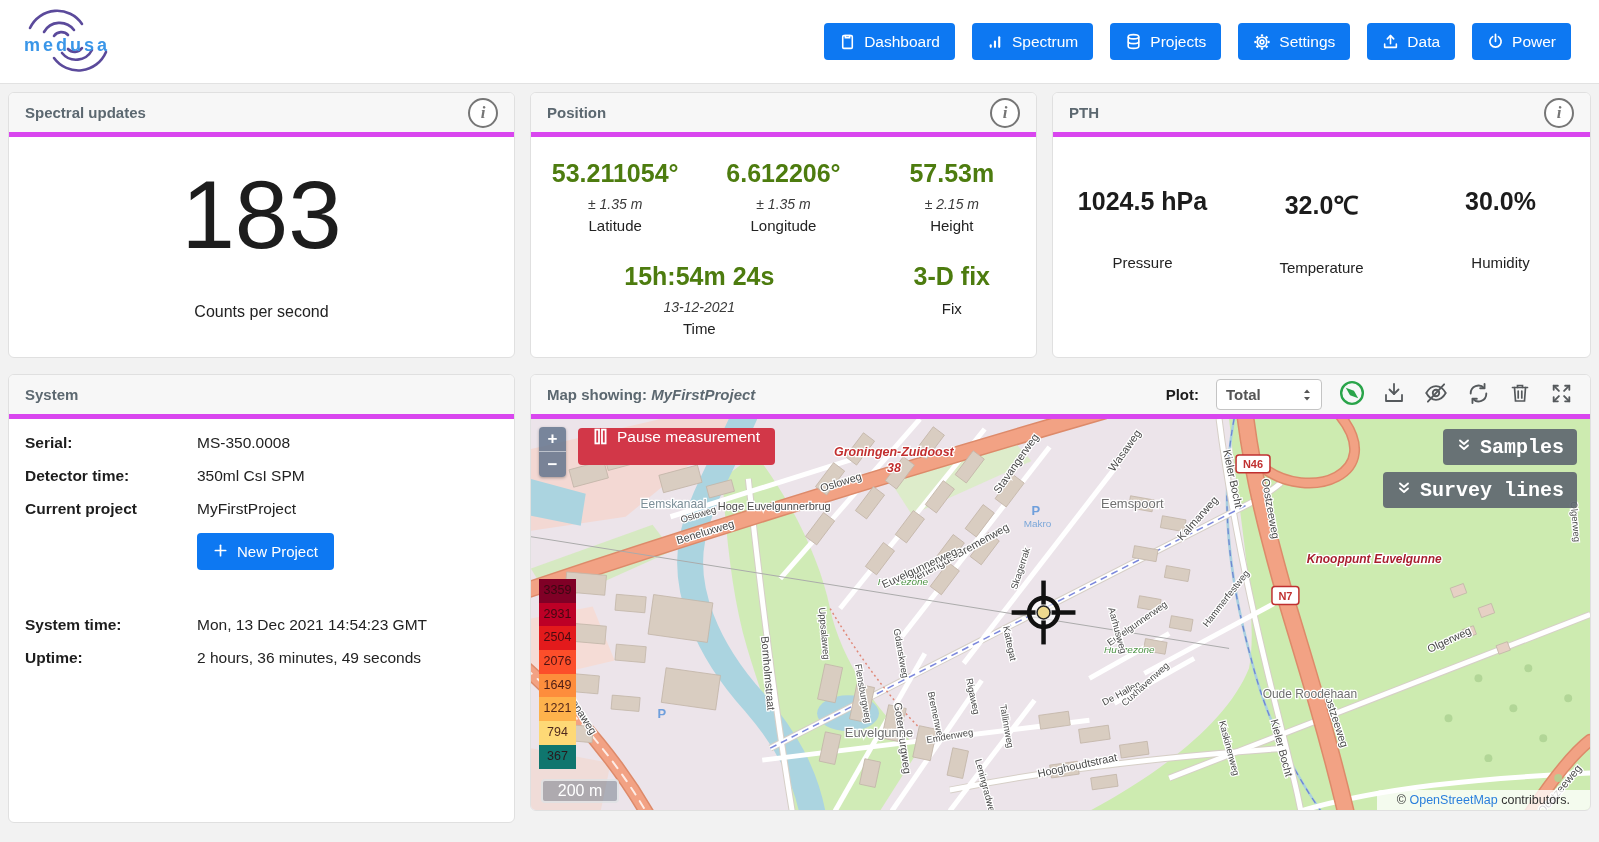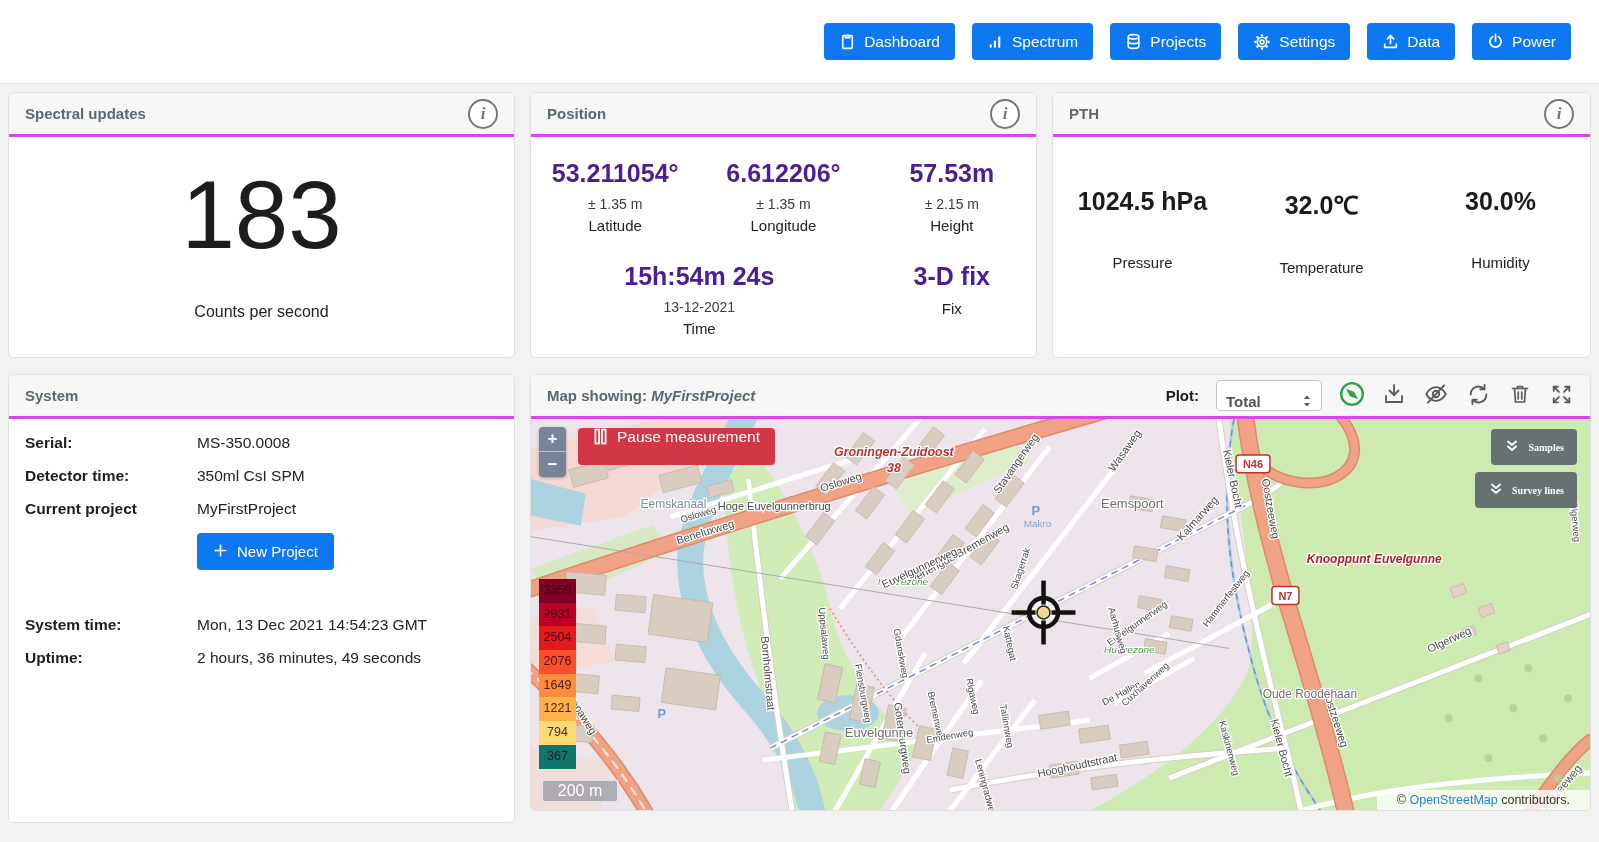--- a/index.html
+++ b/index.html
@@ -16,36 +16,36 @@
   .nav-btn { display:flex; align-items:center; gap:8px; height:37px; padding:0 15px;
     background:#0d78f2; color:#fff; border:none; border-radius:4px; font-size:15.5px;
     font-family:inherit; cursor:pointer; }
   .nav-btn svg { display:block; }
   
   .grid { display:grid; grid-template-columns:507px 507px 539px; grid-template-rows:266px 449px;
     gap:16px 15px; padding:8px; }
   .card { background:#fff; border:1px solid #e0e0e0; border-radius:6px; overflow:hidden; }
   .c-map { grid-column:2/4; grid-row:2; height:437px; }
   .c-system { grid-row:2; }
-  .card-h { height:44px; background:#f7f7f7; border-bottom:3px solid #d946ef;
+  .card-h { height:44px; background:#f7f7f7; border-bottom:5px solid #d946ef;
     display:flex; align-items:center; padding:0 16px; font-size:15px; font-weight:bold;
     color:#5c6870; position:relative; }
   .info { margin-left:auto; width:30px; height:30px; border:2px solid #767676; border-radius:50%;
     color:#767676; font-family:"Liberation Serif", serif; font-style:italic; font-size:17px;
     display:flex; align-items:center; justify-content:center; cursor:pointer; background:#fff; }
   
   .spec-b { text-align:center; }
   .big-num { font-size:96px; line-height:1; margin-top:30px; color:#1d1d1d; }
   .big-lbl { font-size:16px; margin-top:40px; color:#222; }
   
   .pos-b { padding-top:22px; text-align:center; }
   .pos-grid { display:grid; grid-template-columns:1fr 1fr 1fr; }
   .pos-grid2 { display:grid; grid-template-columns:2fr 1fr; margin-top:28px; }
-  .pos-val { font-size:25px; font-weight:bold; color:#4c1d95; }
-  .pos-acc { font-size:14px; margin-top:8px; color:#3a3a3a; }
+  .pos-val { font-size:25px; font-weight:bold; color:#4d7c0f; }
+  .pos-acc { font-size:14px; font-style:italic; margin-top:8px; color:#3a3a3a; }
   .pos-lbl { font-size:15px; margin-top:5px; color:#222; }
   .pos-lbl2 { font-size:15px; margin-top:9px; color:#222; }
   
   .pth-b { padding-top:50px; text-align:center; }
   .pth-val { font-size:25px; font-weight:bold; color:#1c1c1c; }
   .pth-lbl { font-size:15px; margin-top:38px; color:#222; }
   
   .sys-b { padding:15px 16px; font-size:15.5px; }
   .sys-row { display:flex; margin-bottom:15px; }
   .sys-lbl { width:172px; font-weight:bold; color:#1d1d1d; }
@@ -54,21 +54,21 @@
   .np-btn { display:inline-flex; align-items:center; gap:9px; background:#0d78f2; color:#fff;
     border:none; border-radius:4px; height:37px; padding:0 16px; font-size:15px;
     font-family:inherit; cursor:pointer; }
   .sys-spacer { height:46px; }
   
   .map-h { gap:0; }
   .map-title i { font-style:italic; }
   .map-ctrls { margin-left:auto; display:flex; align-items:center; gap:17px; }
   .plot-lbl { font-weight:bold; color:#1c1c1c; font-size:15px; }
   .plot-sel { width:106px; height:31px; background:#fff; border:1px solid #c4c4c4; border-radius:4px;
-    display:flex; padding:12px 9px; font-size:15px; color:#555; cursor:pointer; }
+    display:flex; align-items:center; padding:0 9px; font-size:15px; color:#555; cursor:pointer; }
   .plot-sel svg { margin-left:auto; }
   .tool-btn { background:none; border:none; padding:0; cursor:pointer; display:block; }
   .map { position:relative; width:1059px; height:392px; background:#ece4ea; overflow:hidden; }
   .map-svg { position:absolute; inset:0; }
   svg text { font-family:"Liberation Sans", sans-serif; }
   .st { fill:#4a4a4a; font-size:11px; paint-order:stroke; stroke:#ffffff; stroke-width:2.5px; }
   .st-s { font-size:9.5px; }
   .pl { fill:#6f6f6f; font-size:13px; paint-order:stroke; stroke:#fff; stroke-width:2.5px; }
   .wl { fill:#7c8f98; font-size:12px; paint-order:stroke; stroke:#fff; stroke-width:2.5px; }
   .redl { fill:#c22f2f; font-size:12.5px; font-weight:bold; font-style:italic; paint-order:stroke; stroke:#fff; stroke-width:2.5px; }
@@ -80,36 +80,49 @@
   .zoomctl { position:absolute; left:8px; top:8px; width:27px; border-radius:4px; overflow:hidden;
     box-shadow:0 1px 3px rgba(0,0,0,.3); }
   .zoomctl button { display:block; width:27px; height:25px; background:rgba(94,112,138,.82);
     color:#fff; border:none; font-size:17px; font-weight:bold; cursor:pointer; }
   .zoomctl button:first-child { border-bottom:1px solid rgba(255,255,255,.5); }
   .pause-btn { position:absolute; left:47px; top:9px; height:37px; display:flex; align-items:flex-start;
     gap:9px; background:#d23748; color:#fff; border:none; border-radius:4px; padding:0 15px;
     font-size:15.5px; font-family:inherit; cursor:pointer; }
   .side-btn { position:absolute; right:13px; height:36px; display:flex; align-items:center; gap:8px;
     background:rgba(96,104,112,.93); color:#fff; border:none; border-radius:4px; padding:0 13px;
-    font-size:10px; font-weight:bold; font-family:Liberation Serif, serif; cursor:pointer; }
+    font-size:20px; font-weight:bold; font-family:Liberation Mono, monospace; cursor:pointer; }
   .samples { top:10px; } .survey { top:53px;justify-content:space-between; }
   .legend { position:absolute; left:8px; top:160px; width:37px; }
   .leg-item { height:23.7px; font-size:12.5px; color:rgba(46,8,14,.85); text-align:center;
     line-height:23.7px; }
   .scalebar { position:absolute; left:10px; bottom:8px; width:78px; height:24px;
     background:rgba(108,120,134,.5); border:2px solid rgba(255,255,255,.65); border-radius:4px;
     color:#fff; font-size:16px; text-align:center; line-height:20px; }
   .attrib { position:absolute; right:0; bottom:0; background:rgba(255,255,255,.78);
     padding:3px 20px 4px; font-size:12.5px; color:#333; border-top-left-radius:4px; }
   .attrib a { color:#2a7fdc; text-decoration:none; cursor:pointer; }
 </style>
 </head>
 <body>
 
 <header class="topbar">
+  <div class="logo">
+    <svg width="118" height="72" viewBox="0 0 118 72">
+      <g fill="none" stroke="#5b4a9b" stroke-width="2.6" stroke-linecap="round">
+        <path d="M18,22 A30,30 0 0 1 70,18"></path>
+        <path d="M32,26 A18,18 0 0 1 62,24"></path>
+        <path d="M42,30 A9,9 0 0 1 56,29"></path>
+        <path d="M94,46 A30,30 0 0 1 42,52"></path>
+        <path d="M80,44 A18,18 0 0 1 50,47"></path>
+        <path d="M70,42 A9,9 0 0 1 56,43"></path>
+      </g>
+    </svg>
+    <span class="logo-txt">medusa</span>
+  </div>
   <nav class="nav">
     <button class="nav-btn">
       <span>
           <svg width="17" height="17" viewBox="0 0 16 16" fill="none" stroke="#fff" stroke-width="1.5">
             <rect x="3.5" y="2.5" width="9" height="12" rx="1"></rect>
             <path d="M6,2.5 h4 v2 h-4 z" fill="#0d78f2"></path>
           </svg>
         </span>
       <span>Dashboard</span>
     </button>

